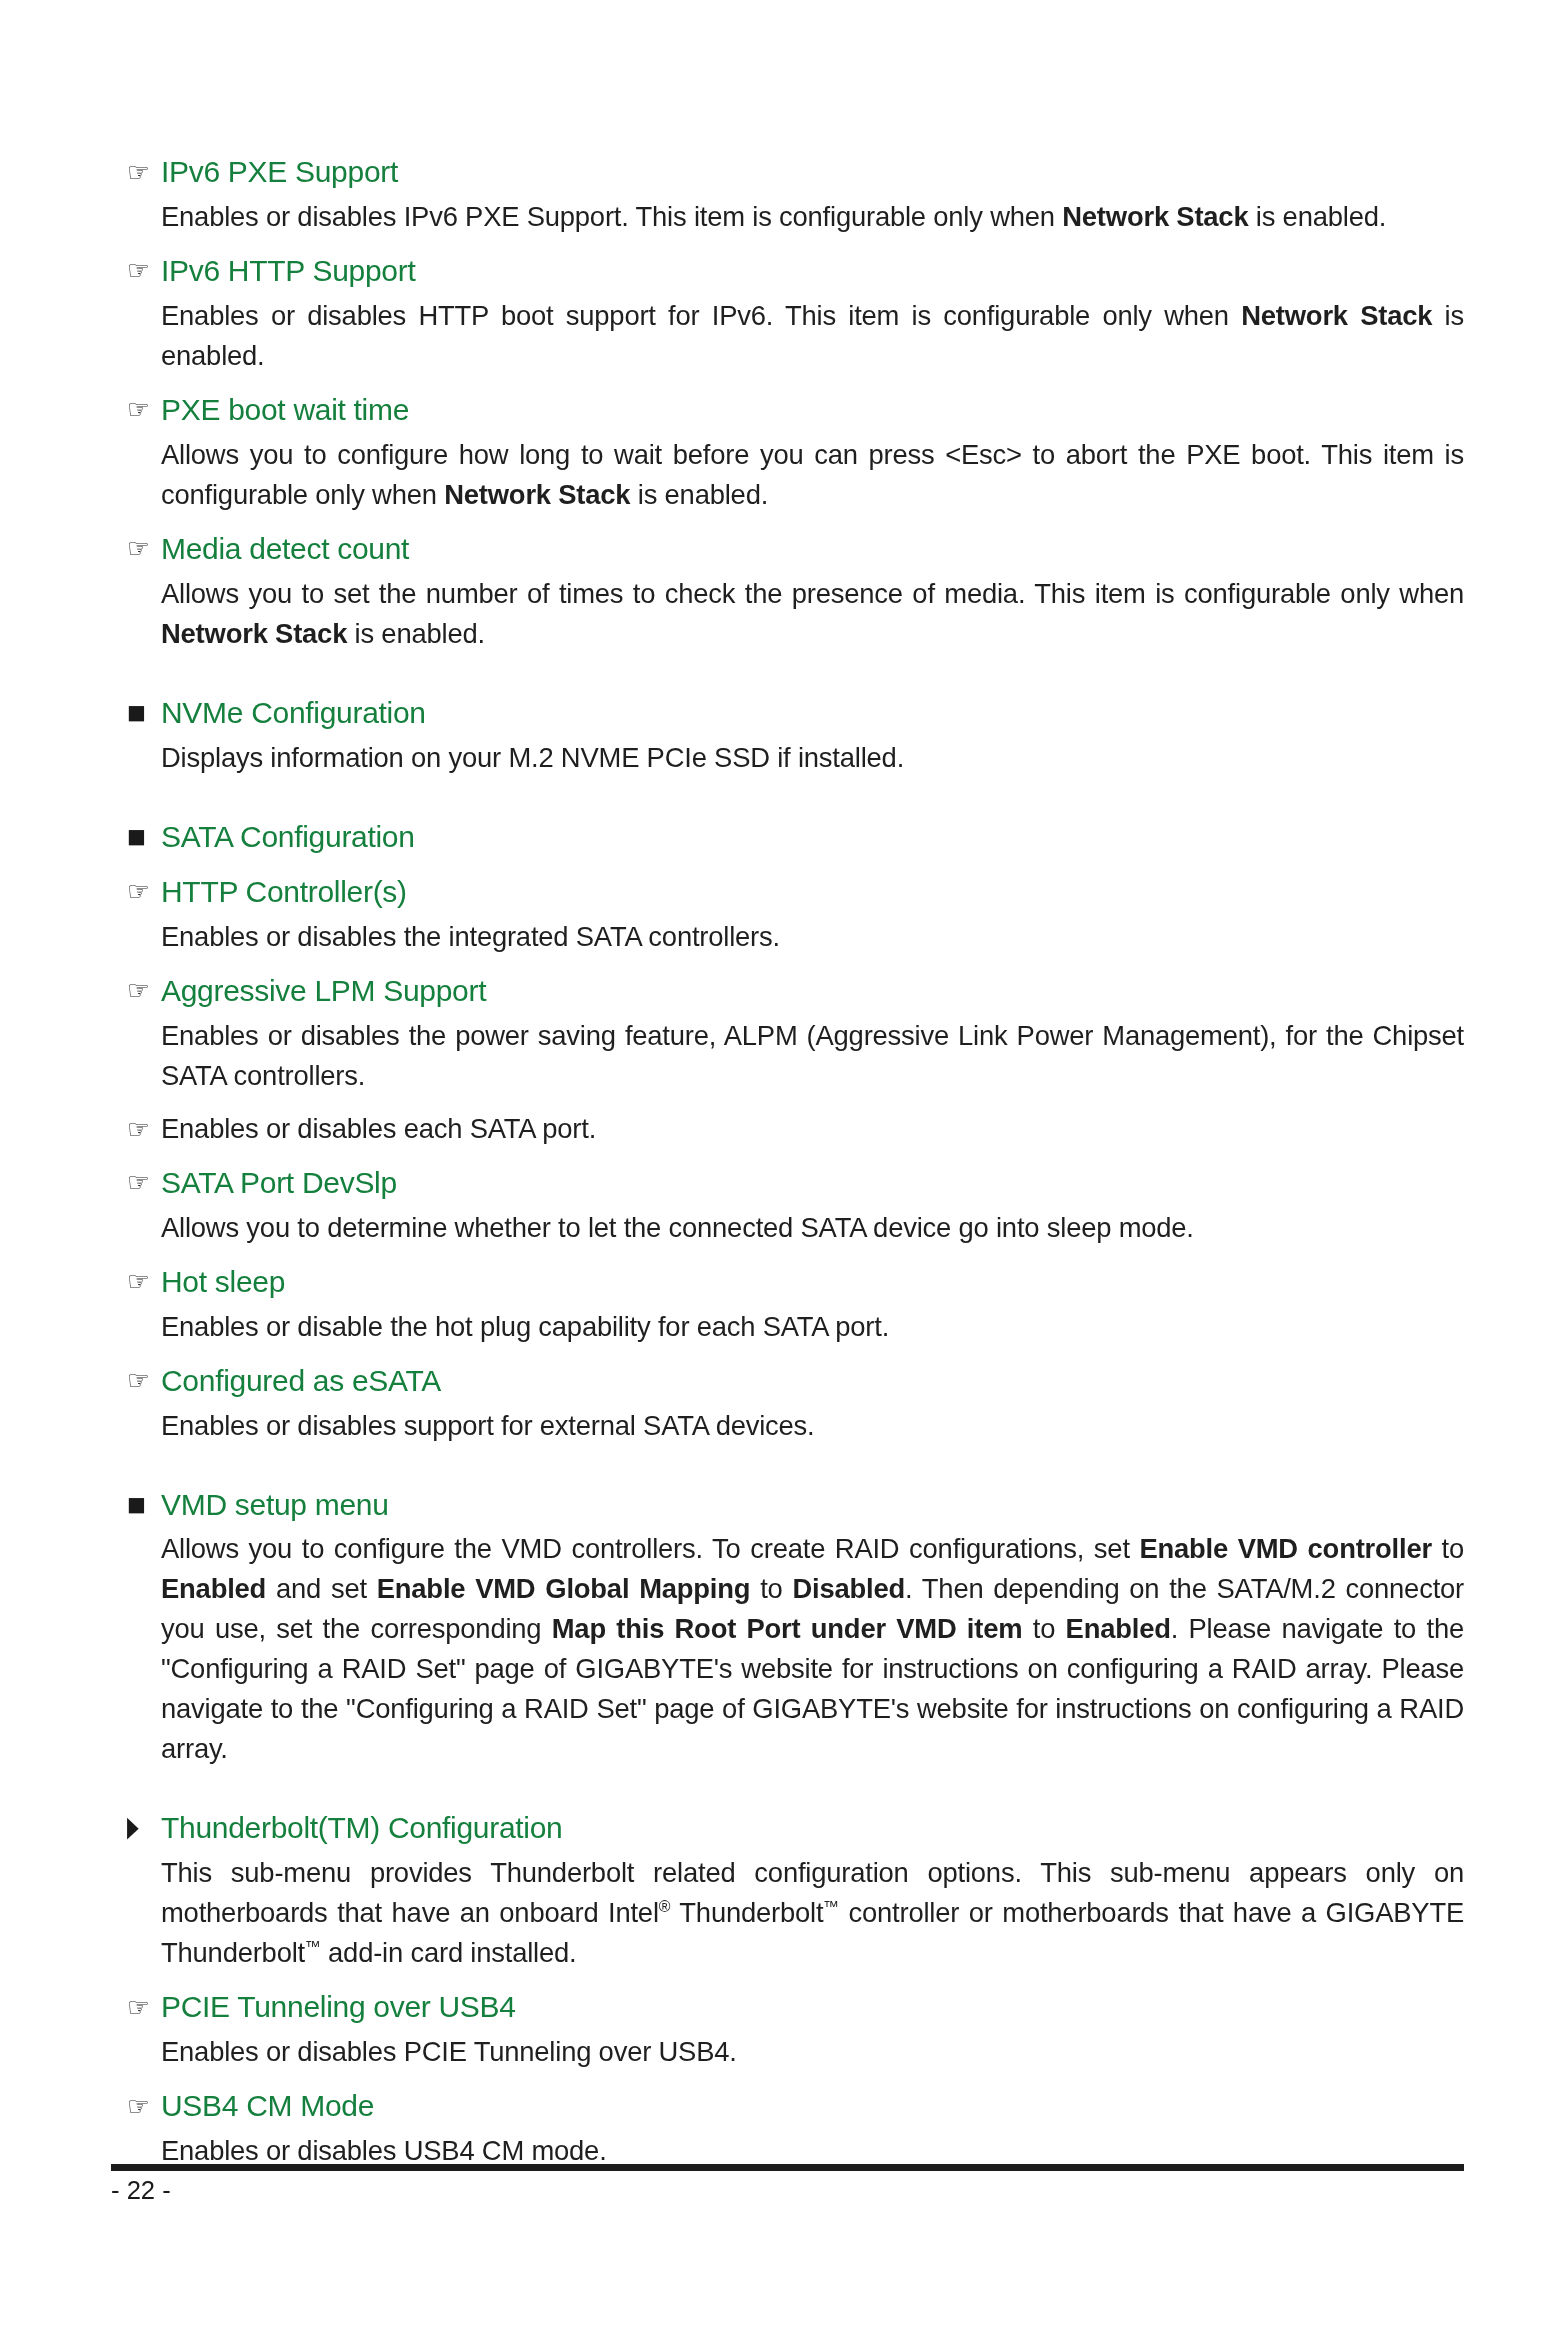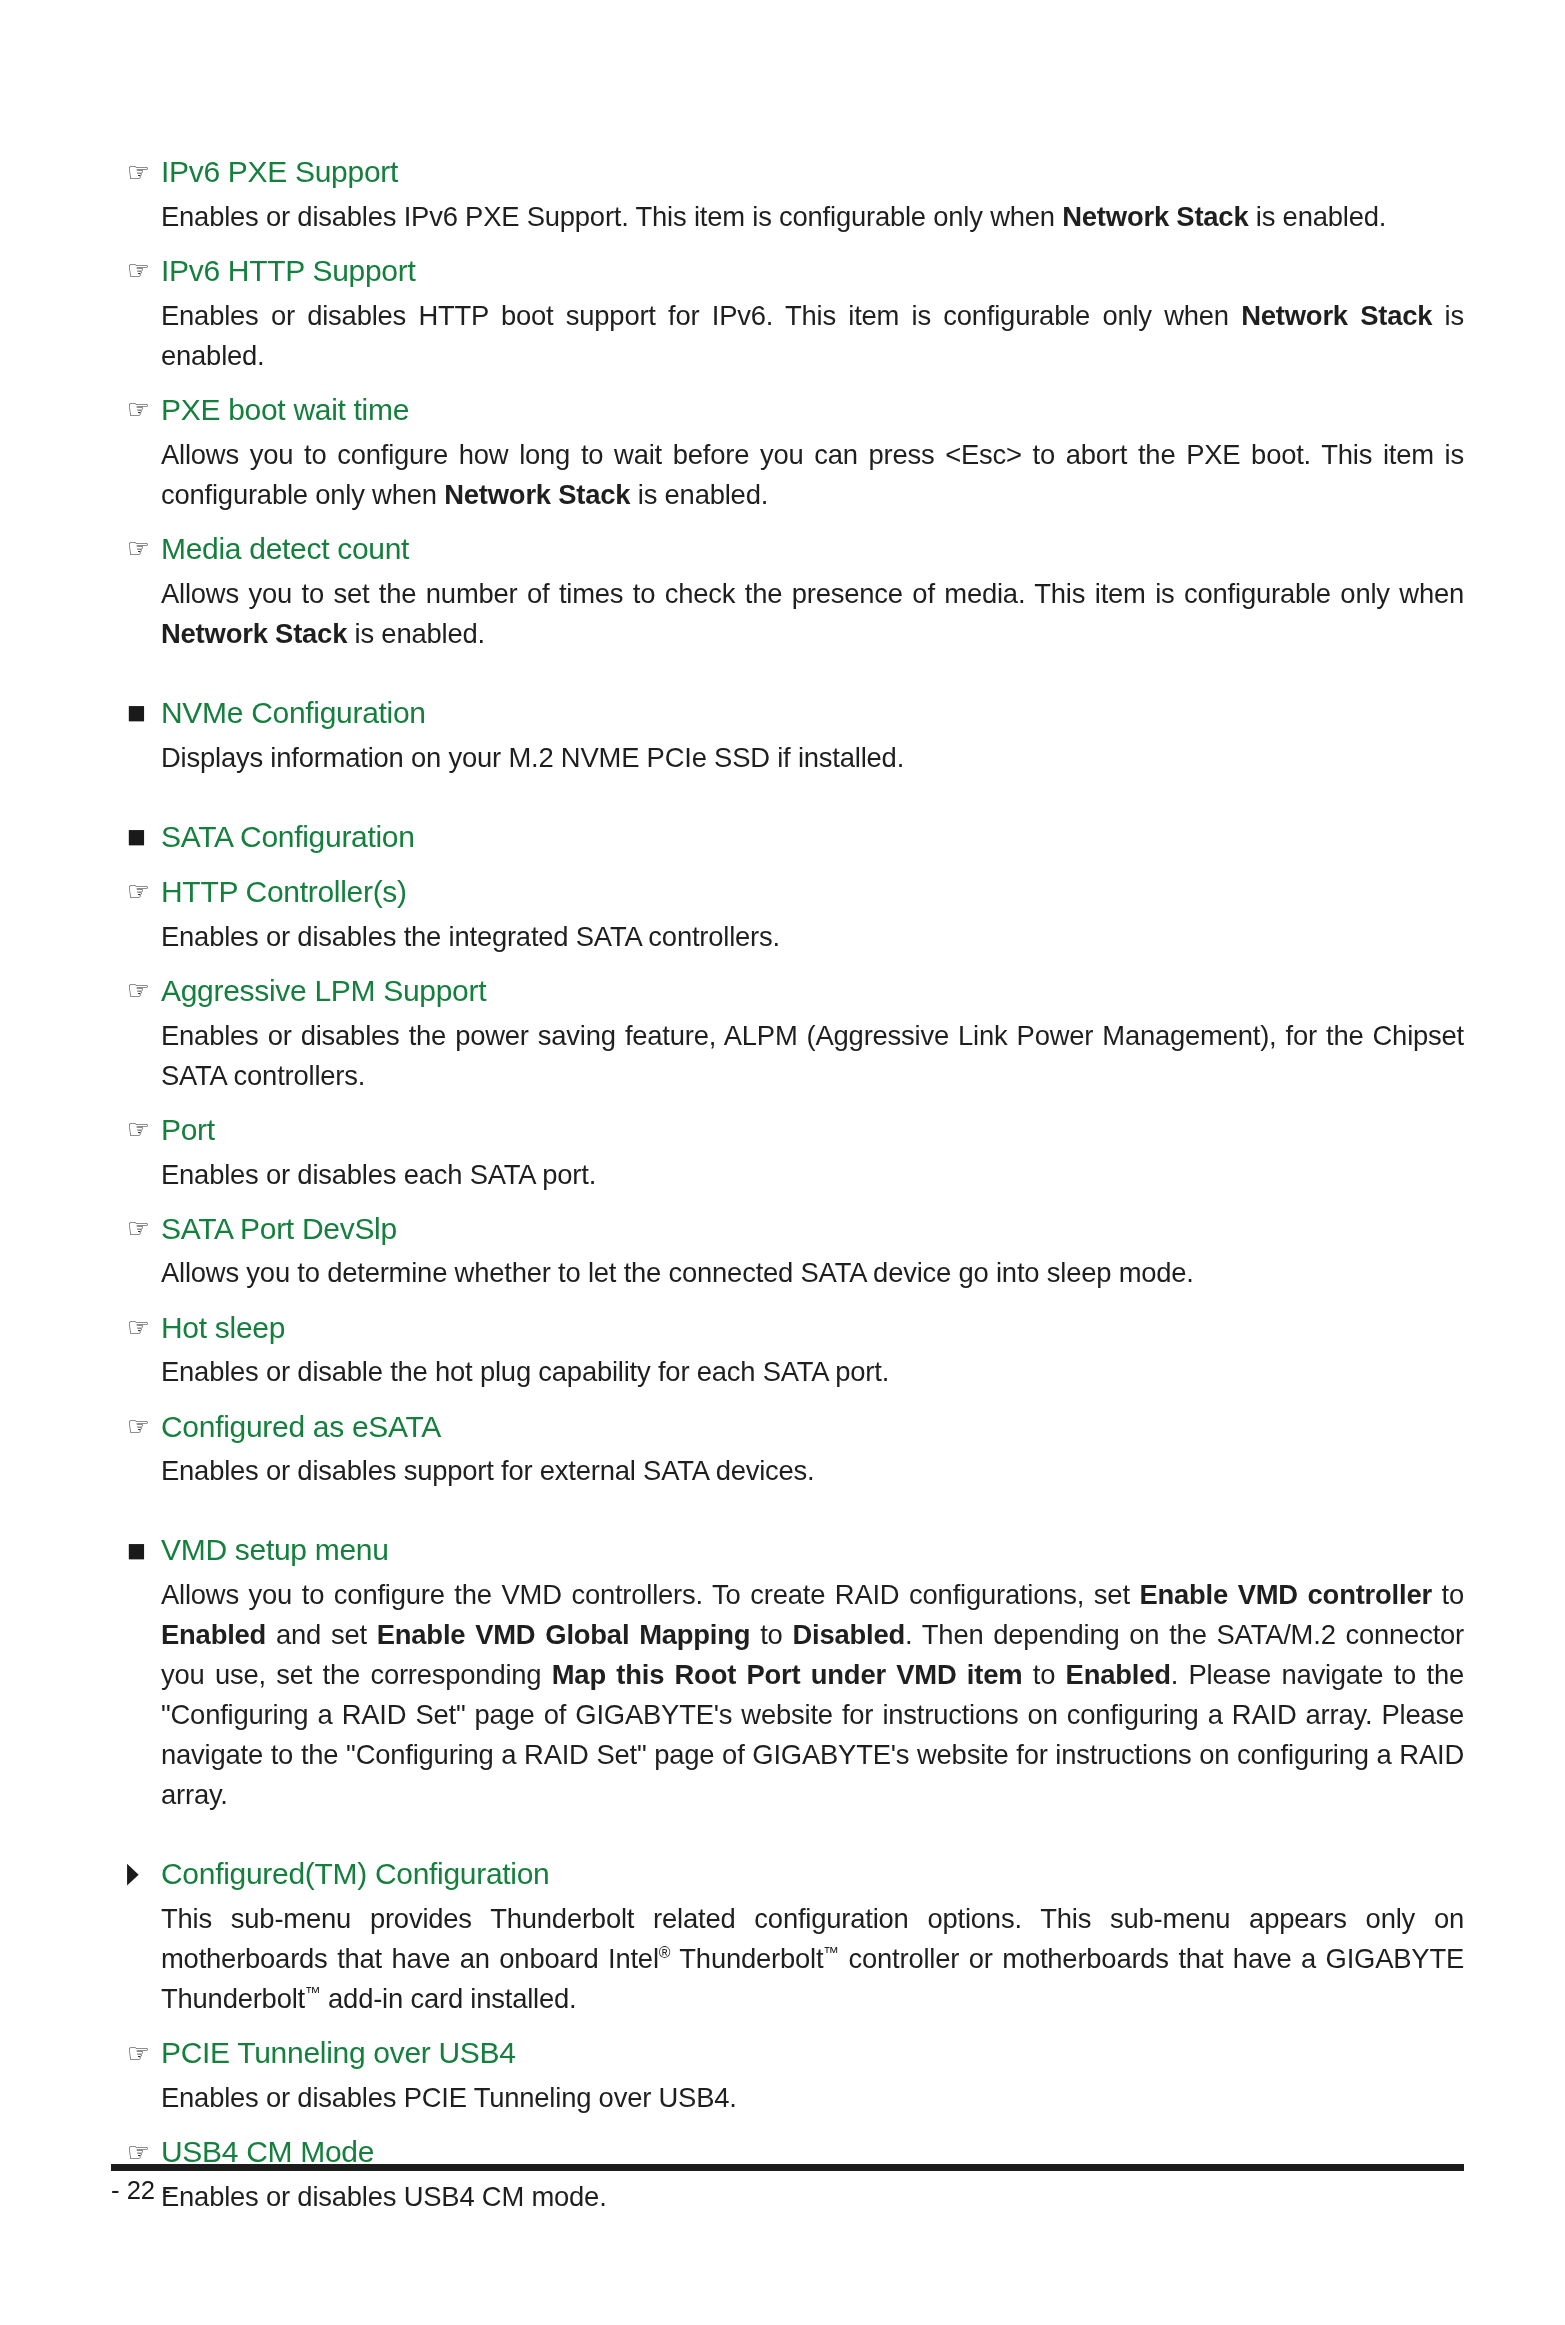--- a/index.html
+++ b/index.html
@@ -114,21 +114,20 @@
         <h3 class="title">HTTP Controller(s)</h3>
         <p class="desc"><span>Enables or disables the integrated SATA controllers.</span></p>
       </section>
       <section class="item normal">
         <span class="bullet bullet-hand">☞</span>
         <h3 class="title">Aggressive LPM Support</h3>
         <p class="desc"><span>Enables or disables the power saving feature, ALPM (Aggressive Link Power Management), for the Chipset SATA controllers.</span></p>
       </section>
       <section class="item normal">
         <span class="bullet bullet-hand">☞</span>
-        <h3 class="title">Port</h3>
         <p class="desc"><span>Enables or disables each SATA port.</span></p>
       </section>
       <section class="item normal">
         <span class="bullet bullet-hand">☞</span>
         <h3 class="title">SATA Port DevSlp</h3>
         <p class="desc"><span>Allows you to determine whether to let the connected SATA device go into sleep mode.</span></p>
       </section>
       <section class="item normal">
         <span class="bullet bullet-hand">☞</span>
         <h3 class="title">Hot sleep</h3>
@@ -139,21 +138,21 @@
         <h3 class="title">Configured as eSATA</h3>
         <p class="desc"><span>Enables or disables support for external SATA devices.</span></p>
       </section>
       <section class="item large">
         <span class="bullet bullet-square">■</span>
         <h3 class="title">VMD setup menu</h3>
         <p class="desc"><span>Allows you to configure the VMD controllers. To create RAID configurations, set </span><span class="bold">Enable VMD controller</span><span> to </span><span class="bold">Enabled</span><span> and set </span><span class="bold">Enable VMD Global Mapping</span><span> to </span><span class="bold">Disabled</span><span>. Then depending on the SATA/M.2 connector you use, set the corresponding </span><span class="bold">Map this Root Port under VMD item</span><span> to </span><span class="bold">Enabled</span><span>. Please navigate to the "Configuring a RAID Set" page of GIGABYTE's website for instructions on configuring a RAID array.  Please navigate to the "Configuring a RAID Set" page of GIGABYTE's website for instructions on configuring a RAID array.</span></p>
       </section>
       <section class="item large">
         <span class="bullet bullet-triangle">▶</span>
-        <h3 class="title">Configured(TM) Configuration</h3>
+        <h3 class="title">Thunderbolt(TM) Configuration</h3>
         <p class="desc"><span>This sub-menu provides Thunderbolt related configuration options. This sub-menu appears only on motherboards that have an onboard Intel</span><span class="sup">®</span><span> Thunderbolt</span><span class="sup">™</span><span> controller or motherboards that have a GIGABYTE Thunderbolt</span><span class="sup">™</span><span> add-in card installed.</span></p>
       </section>
       <section class="item normal">
         <span class="bullet bullet-hand">☞</span>
         <h3 class="title">PCIE Tunneling over USB4</h3>
         <p class="desc"><span>Enables or disables PCIE Tunneling over USB4.</span></p>
       </section>
       <section class="item normal">
         <span class="bullet bullet-hand">☞</span>
         <h3 class="title">USB4 CM Mode</h3>

